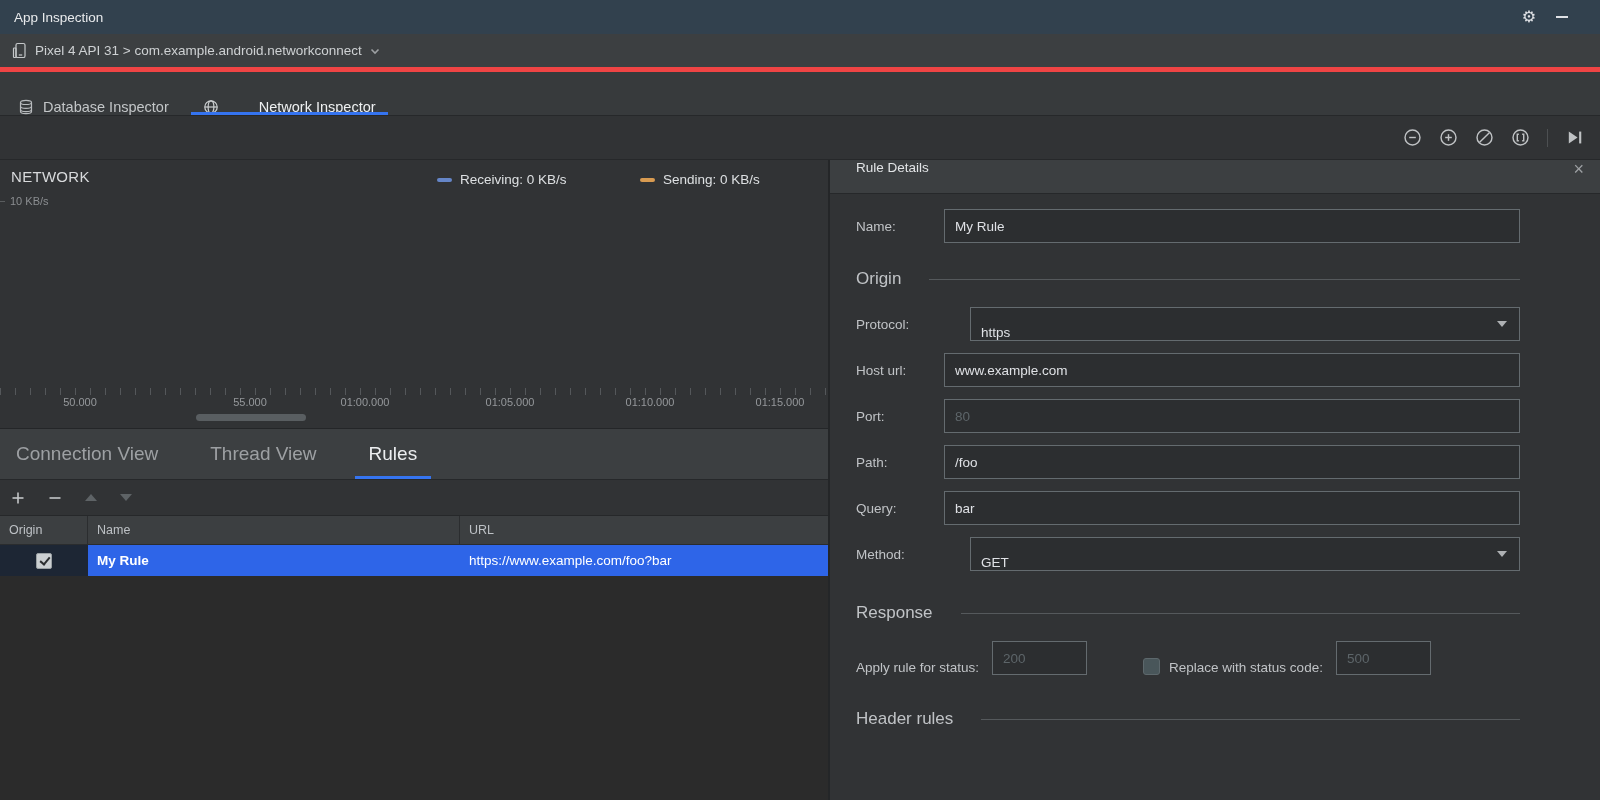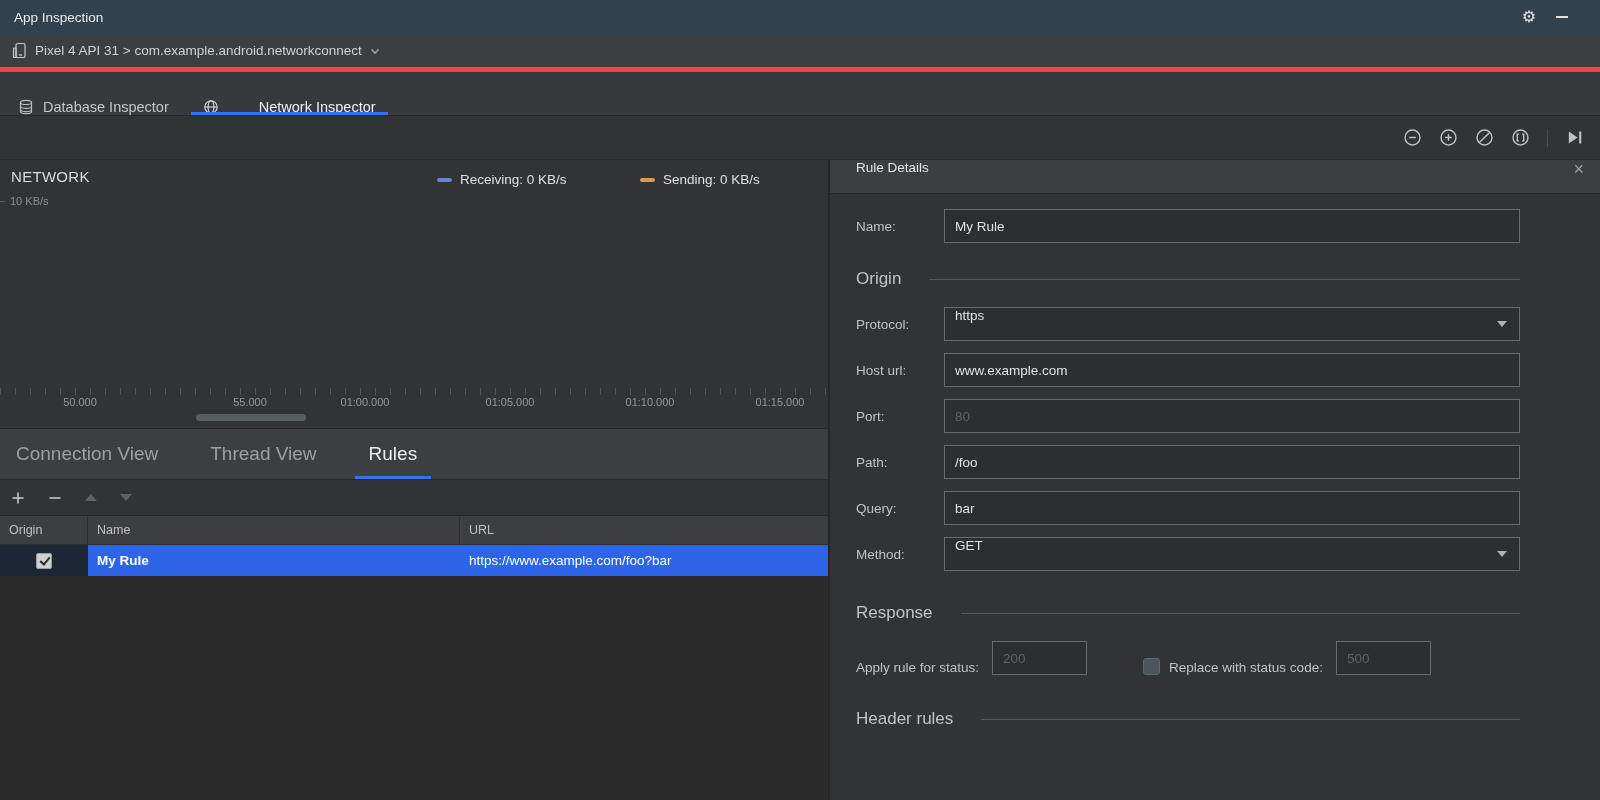--- a/index.html
+++ b/index.html
@@ -120,21 +120,21 @@
   .rd-body { flex:1; padding:15px 80px 0 26px; overflow:hidden; }
 
   .f-row { display:flex; align-items:center; margin-bottom:12px; }
   .f-label { width:88px; flex:none; color:#c0c3c6; font-size:13.5px; }
   .f-input, .f-combo {
     flex:1; height:34px; background:#2c2e30; border:1px solid #646b6f;
     color:#dfe1e5; font-size:13.5px; padding:0 10px;
     font-family:"Liberation Sans","DejaVu Sans",sans-serif; outline:none;
   }
   .f-input::placeholder { color:#5d6569; opacity:1; }
-  .f-combo { position:relative; display:flex; align-items:flex-start; }
+  .f-combo { position:relative; display:flex; align-items:flex-end;margin-left:26px; }
   .combo-arrow {
     position:absolute; right:12px; top:50%; margin-top:-3px;
     width:0; height:0; border-left:5.5px solid transparent; border-right:5.5px solid transparent;
     border-top:6.5px solid #aeb1b3;
   }
   .section { display:flex; align-items:center; gap:28px; margin:26px 0 18px; color:#c0c3c6; font-size:17px; }
   .section .line { flex:1; height:1px; background:#55595c; }
   .section-response { margin-top:32px; }
   .section-headers { margin-top:34px; }
 

